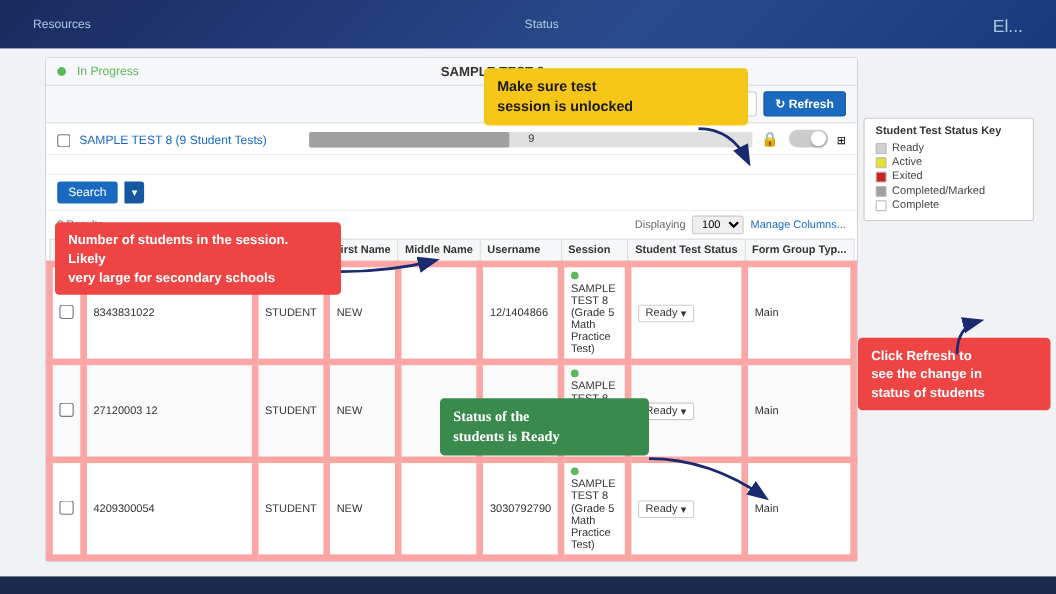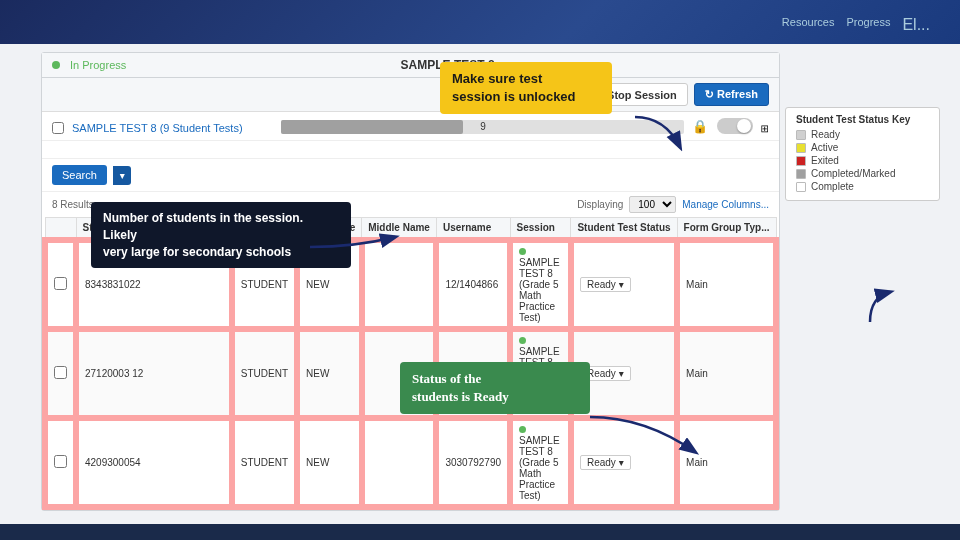--- a/index.html
+++ b/index.html
@@ -319,55 +319,54 @@
       line-height: 1.4;
       z-index: 10;
     }
 
     .callout-yellow {
       background: #f5c518;
       color: #1a1a1a;
     }
 
     .callout-blue-dark {
-      background: #0f172a;
+      background: #ef4444;
       color: #fff;
-      margin-left: 41px;
     }
 
     .callout-green {
       background: #3a8a4e;
       color: #fff;
     }
 
     
     .arrow {
       position: absolute;
       z-index: 11;
     }
 
     
     .top-nav {
       display: flex;
-      justify-content: flex-end;
+      justify-content: space-between;
       padding: 2px 10px;
       gap: 12px;
     }
 
     .content-wrapper {
       position: relative;
     }
   </style>
 </head>
 <body>
 
 <div class="header">
   <div class="top-nav">
     <span style="color:#acd; font-size:11px; cursor:pointer;">Resources</span>
-    <span style="color:#acd; font-size:11px; cursor:pointer;">Progress</span>
+    <span style="color:#acd; font-size:11px; cursor:pointer;">Status</span>
     <span style="color:#acd; font-size:16px; cursor:pointer;">El...</span>
   </div>
 </div>
 
 <div class="main-content">
   <div class="content-wrapper">
 
     <div class="panel" style="margin-right:170px;">
 
       <div class="panel-header">
@@ -493,21 +492,21 @@
             <span class="status-color" style="background: rgb(160, 160, 160); border: 1px solid rgb(187, 187, 187);"></span>
             <span>Completed/Marked</span>
           </div>
           <div class="status-key-item">
             <span class="status-color" style="background: rgb(255, 255, 255); border: 1px solid rgb(187, 187, 187);"></span>
             <span>Complete</span>
           </div>
         </div>
     </div>
 
-    <div class="callout callout-yellow" style="top:10px; left:430px; width:172px; z-index:20;">
+    <div class="callout callout-yellow" style="top:10px; left:430px; width:240px; z-index:20;">
       <span style="white-space:pre-line;">Make sure test
 session is unlocked</span>
     </div>
 
     <svg class="arrow" style="top:60px; left:615px; width:60px; height:40px;">
       <defs>
         <marker id="ah1" markerWidth="8" markerHeight="8" refX="6" refY="3" orient="auto">
           <path d="M0,0 L0,6 L8,3 z" fill="#1a2a6e"></path>
         </marker>
       </defs>
@@ -535,20 +534,25 @@
 
     <svg class="arrow" style="top:360px; left:575px; width:120px; height:50px;">
       <defs>
         <marker id="ah3" markerWidth="8" markerHeight="8" refX="6" refY="3" orient="auto">
           <path d="M0,0 L0,6 L8,3 z" fill="#1a2a6e"></path>
         </marker>
       </defs>
       <path d="M5,5 Q60,5 110,40" stroke="#1a2a6e" stroke-width="2.5" fill="none" marker-end="url(#ah3)"></path>
     </svg>
 
+    <div class="callout callout-blue-dark" style="top:255px; left:770px; width:175px; font-size:12px;">
+      <span style="white-space:pre-line;">Click Refresh to
+see the change in
+status of students</span>
+    </div>
 
     <svg class="arrow" style="top:235px; left:830px; width:60px; height:40px;">
       <defs>
         <marker id="ah4" markerWidth="8" markerHeight="8" refX="6" refY="3" orient="auto">
           <path d="M0,0 L0,6 L8,3 z" fill="#1a2a6e"></path>
         </marker>
       </defs>
       <path d="M30,35 Q30,10 50,5" stroke="#1a2a6e" stroke-width="2.5" fill="none" marker-end="url(#ah4)"></path>
     </svg>
 

